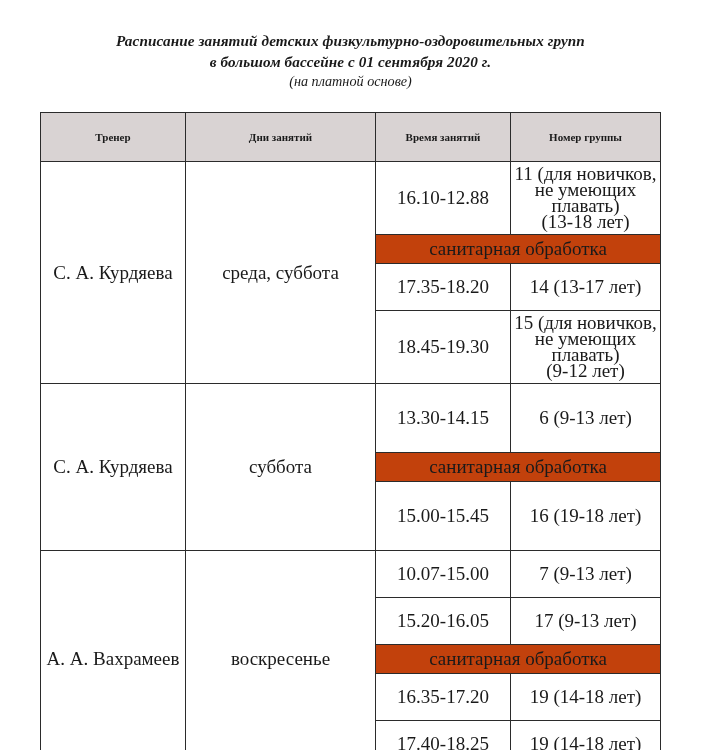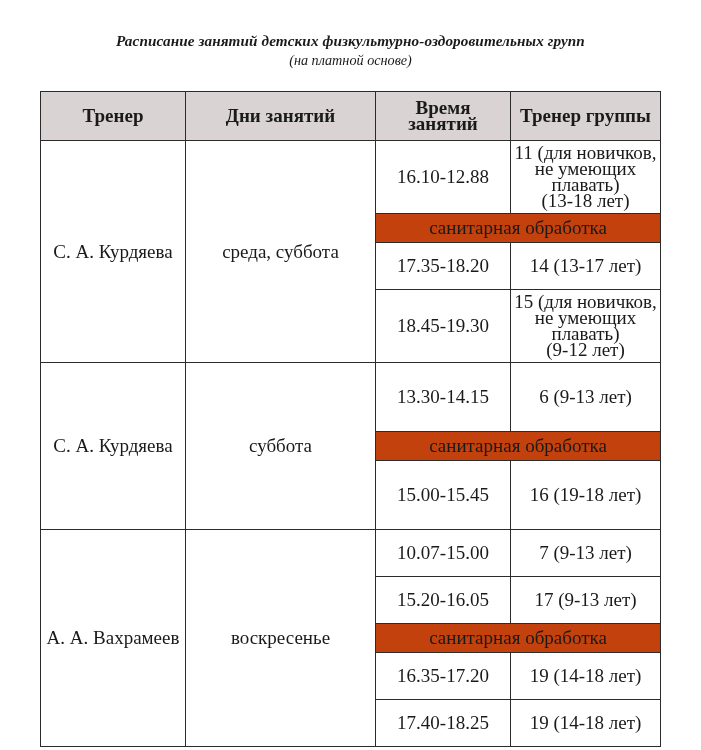--- a/index.html
+++ b/index.html
@@ -49,21 +49,21 @@
     vertical-align: middle;
     text-align: center;
     font-size: 19px;
     padding: 4px 3px;
     line-height: 16px;
   }
   table.schedule thead th {
     font-weight: bold;
     background: #d9d3d3;
     height: 40px;
-    font-size: 19px;
+    font-size: 11px;
   }
   col.c1 { width: 145px; }
   col.c2 { width: 190px; }
   col.c3 { width: 135px; }
   col.c4 { width: 150px; }
 
   .coach-cell {
     font-size: 13.8px;
   }
   .days-cell {
@@ -91,36 +91,37 @@
     height: 60px;
   }
 </style>
 </head>
 <body>
 
 <div class="page">
 
   <div class="title-block">
     <div class="title-line">Расписание занятий детских физкультурно-оздоровительных групп</div>
+    <div class="title-line">в большом бассейне с 01  сентября 2020 г.</div>
     <div class="subtitle">(на платной основе)</div>
   </div>
 
   <table class="schedule">
     <colgroup>
       <col class="c1">
         <col class="c2">
         <col class="c3">
         <col class="c4">
     </colgroup>
     <thead>
       <tr>
         <th>Тренер</th>
         <th>Дни занятий</th>
         <th>Время занятий</th>
-        <th>Тренер группы</th>
+        <th>Номер группы</th>
       </tr>
     </thead>
     <tbody>
 
       <tr class="thick-top">
         <td class="coach-cell" rowspan="4">С. А. Курдяева</td>
         <td class="days-cell" rowspan="4">среда, суббота</td>
         <td class="time-cell tall-group">16.10-12.88</td>
         <td class="group-cell tall-group">
           <span class="small">11 (для новичков,</span>

